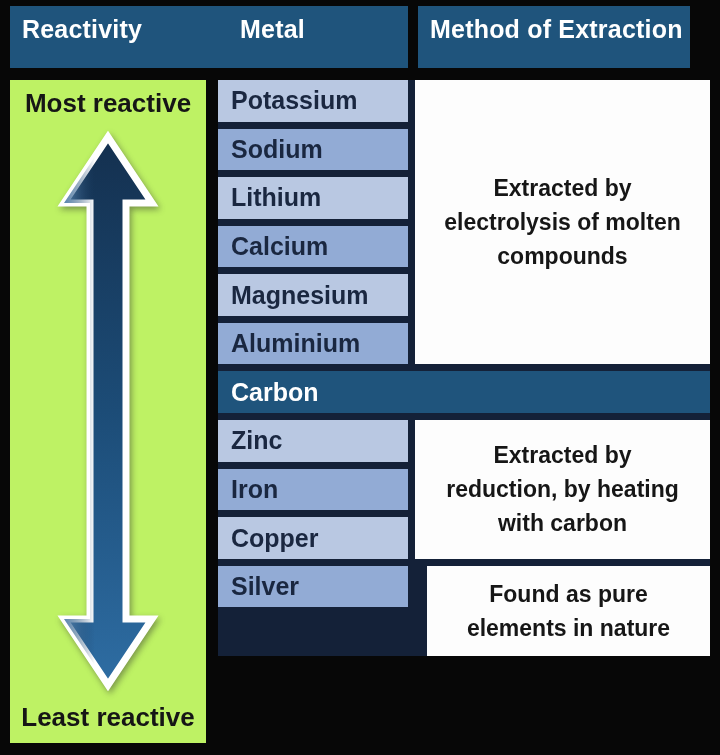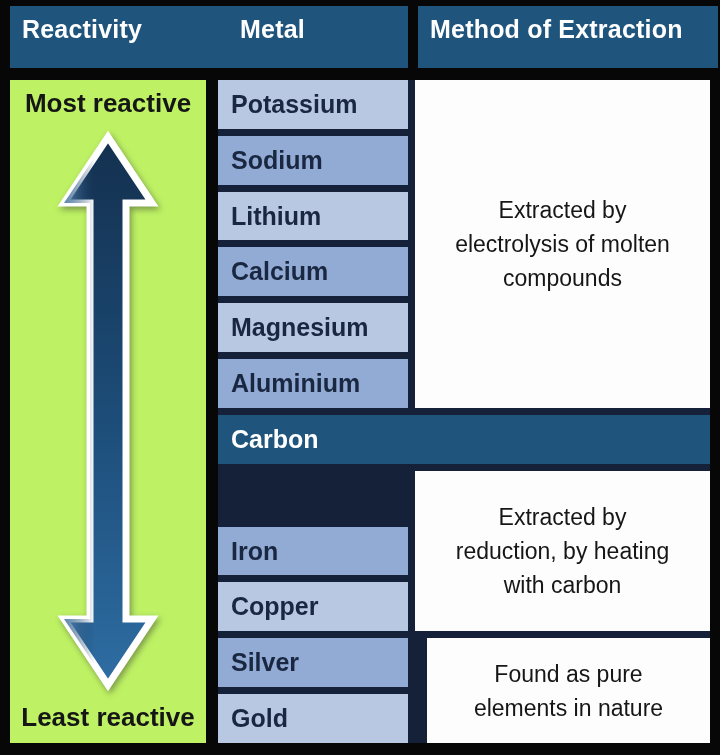--- a/index.html
+++ b/index.html
@@ -13,39 +13,39 @@
   
   .hdr{
     position:absolute;top:6px;height:62px;
     background:#1F547C;color:#fff;
     font-weight:bold;font-size:25px;
     padding:9px 0 0 12px;box-sizing:border-box;
     letter-spacing:.2px;
   }
   .hdr-reactivity{left:10px;width:208px;}
   .hdr-metal{left:218px;width:190px;padding-left:22px;}
-  .hdr-method{left:418px;width:300px;}
+  .hdr-method{left:418px;width:272px;}
 
   
   .reactivity-col{
     position:absolute;left:10px;top:80px;width:196px;height:663px;
     background:#bef264;
     display:flex;flex-direction:column;align-items:center;justify-content:space-between;
     padding:8px 0 10px;box-sizing:border-box;
   }
   .reactive-label{
     font-weight:bold;font-size:26px;color:#161616;
     white-space:nowrap;
   }
   .arrow-wrap{flex:1;display:flex;align-items:center;justify-content:center;}
   .arrow-svg{filter:drop-shadow(2px 3px 3px rgba(40,40,40,.45));}
 
   
   .table-body{
-    position:absolute;left:218px;top:80px;width:492px;height:663px;
+    position:absolute;left:218px;top:80px;width:492px;height:576px;
     background:#142138;
     display:grid;
     grid-template-columns:190px 295px;
     grid-template-rows:repeat(12,1fr);
     gap:7px;
   }
   .metal-cell{
     grid-column:1;
     display:flex;align-items:center;
     padding-left:13px;
@@ -58,21 +58,21 @@
     background:#1F547C;color:#fff;
     display:flex;align-items:center;
     padding-left:13px;
     font-weight:bold;font-size:25px;
   }
   .method-cell{
     grid-column:2;
     background:#fdfdfd;color:#161616;
     display:flex;align-items:center;justify-content:center;
     text-align:center;
-    font-weight:normal;font-size:23px;line-height:34px;
+    font-weight:bold;font-size:23px;line-height:34px;
     white-space:pre-line;
     padding:0 10px;box-sizing:border-box;
   }
   .method-electrolysis{grid-row:1 / 7;}
   .method-reduction{grid-row:8 / 11;}
   .method-native{grid-row:11 / 13;margin-left:12px;}
 </style>
 </head>
 <body>
 
@@ -108,24 +108,24 @@
 
     <div class="metal-cell metal-light" style="grid-row:1">Potassium</div>
     <div class="metal-cell metal-dark" style="grid-row:2">Sodium</div>
     <div class="metal-cell metal-light" style="grid-row:3">Lithium</div>
     <div class="metal-cell metal-dark" style="grid-row:4">Calcium</div>
     <div class="metal-cell metal-light" style="grid-row:5">Magnesium</div>
     <div class="metal-cell metal-dark" style="grid-row:6">Aluminium</div>
 
     <div class="carbon-cell">Carbon</div>
 
+    <div class="metal-cell metal-light" style="grid-row:8">Zinc</div>
     <div class="metal-cell metal-light" style="grid-row:10">Copper</div>
     <div class="metal-cell metal-dark" style="grid-row:9">Iron</div>
     <div class="metal-cell metal-dark" style="grid-row:11">Silver</div>
-    <div class="metal-cell metal-light" style="grid-row:12">Gold</div>
 
     <div class="method-cell method-electrolysis">Extracted by
 electrolysis of molten
 compounds</div>
     <div class="method-cell method-reduction">Extracted by
 reduction, by heating
 with carbon</div>
     <div class="method-cell method-native">Found as pure
 elements in nature</div>
 

